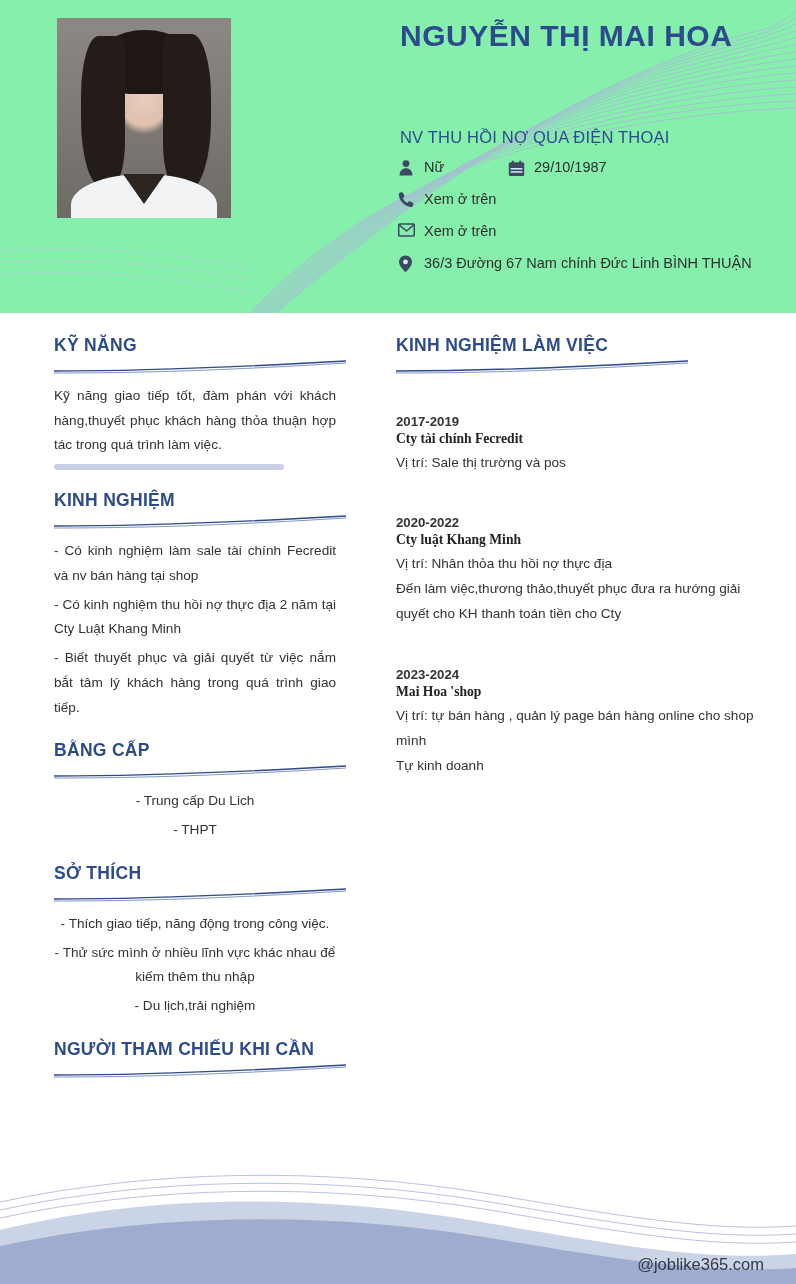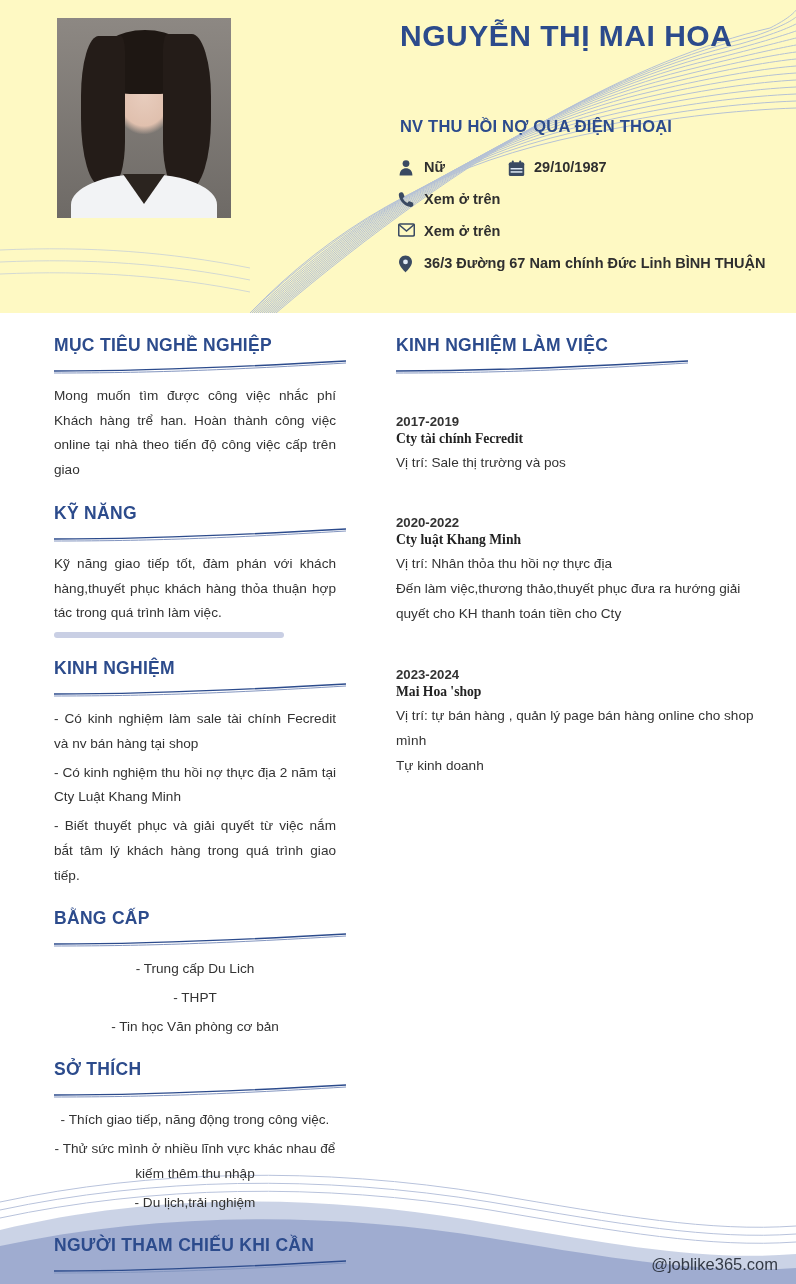--- a/index.html
+++ b/index.html
@@ -13,21 +13,21 @@
   .page {
     position: relative;
     width: 796px; height: 1284px;
     background: #ffffff;
     overflow: hidden;
   }
   
   .header {
     position: relative;
     width: 796px; height: 313px;
-    background: #fef9c3;
+    background: #86efac;
     overflow: hidden;
   }
   .header-waves {
     position: absolute; inset: 0;
     width: 796px; height: 313px;
   }
   .photo-frame {
     position: absolute;
     left: 57px; top: 18px;
     width: 174px; height: 200px;
@@ -77,41 +77,40 @@
     width: 360px;
     font-size: 30px;
     font-weight: bold;
     letter-spacing: .5px;
     color: #2c4b8c;
     line-height: 1.32;
     z-index: 4;
   }
   .job-title {
     position: absolute;
-    left: 400px; top: 117px;
+    left: 400px; top: 128px;
     font-size: 16.5px;
-    font-weight: bold;
+    font-weight: normal;
     color: #2c4b8c;
     letter-spacing: .2px;
     z-index: 4;
   }
   .contacts {
     position: absolute;
     left: 398px; top: 158px;
     width: 370px;
     z-index: 4;
     color: #2f2f2f;
     font-size: 14.5px;
   }
   .crow {
     display: flex;
     align-items: flex-start;
     margin-bottom: 10px;
     min-height: 22px;
-    font-weight: bold;
   }
   .cicon {
     width: 26px;
     flex: 0 0 26px;
     color: #3a4a62;
     display: flex;
     align-items: flex-start;
     padding-top: 1px;
   }
   .ctext { flex: 1 1 auto; line-height: 1.35; }
@@ -178,21 +177,21 @@
   
   .footer {
     position: absolute;
     left: 0; bottom: 0;
     width: 796px; height: 150px;
     overflow: hidden;
     z-index: 2;
   }
   .watermark {
     position: absolute;
-    right: 18px; bottom: 10px;
+    right: 32px; bottom: 10px;
     font-size: 16.5px;
     color: #333a46;
     z-index: 5;
   }
 </style>
 </head>
 <body>
 
 <div class="page">
 
@@ -288,30 +287,20 @@
         </span>
         <span class="ctext">36/3 Đường 67 Nam chính Đức Linh BÌNH THUẬN</span>
       </div>
     </div>
   </div>
 
   <div class="body">
 
     <div class="col-left">
 
-      <div class="block">
-        <div class="sec-title">MỤC TIÊU NGHỀ NGHIỆP</div>
-        <div class="sec-rule">
-          <svg width="292" height="14" viewBox="0 0 292 14">
-              <path d="M0,11 C70,11 150,9 292,1" fill="none" stroke="#2c4b8c" stroke-width="1.4"></path>
-              <path d="M0,13 C80,13 160,11 292,3" fill="none" stroke="#8496c0" stroke-width="1"></path>
-            </svg>
-        </div>
-        <p class="para">Mong muốn tìm được công việc nhắc phí Khách hàng trể han. Hoàn thành công việc  online tại nhà theo tiến độ công việc cấp trên giao</p>
-      </div>
 
       <div class="block">
         <div class="sec-title">KỸ NĂNG</div>
         <div class="sec-rule">
           <svg width="292" height="14" viewBox="0 0 292 14">
               <path d="M0,11 C70,11 150,9 292,1" fill="none" stroke="#2c4b8c" stroke-width="1.4"></path>
               <path d="M0,13 C80,13 160,11 292,3" fill="none" stroke="#8496c0" stroke-width="1"></path>
             </svg>
         </div>
         <p class="para">Kỹ năng giao tiếp tốt, đàm phán với khách hàng,thuyết phục khách hàng thỏa thuận hợp tác trong quá trình làm việc.</p>
@@ -334,21 +323,20 @@
       <div class="block">
         <div class="sec-title">BẰNG CẤP</div>
         <div class="sec-rule">
           <svg width="292" height="14" viewBox="0 0 292 14">
               <path d="M0,11 C70,11 150,9 292,1" fill="none" stroke="#2c4b8c" stroke-width="1.4"></path>
               <path d="M0,13 C80,13 160,11 292,3" fill="none" stroke="#8496c0" stroke-width="1"></path>
             </svg>
         </div>
         <p class="para nojust">-  Trung cấp Du Lich</p>
         <p class="para nojust">- THPT</p>
-        <p class="para nojust">- Tin học Văn phòng cơ bản</p>
       </div>
 
       <div class="block">
         <div class="sec-title">SỞ THÍCH</div>
         <div class="sec-rule">
           <svg width="292" height="14" viewBox="0 0 292 14">
               <path d="M0,11 C70,11 150,9 292,1" fill="none" stroke="#2c4b8c" stroke-width="1.4"></path>
               <path d="M0,13 C80,13 160,11 292,3" fill="none" stroke="#8496c0" stroke-width="1"></path>
             </svg>
         </div>

